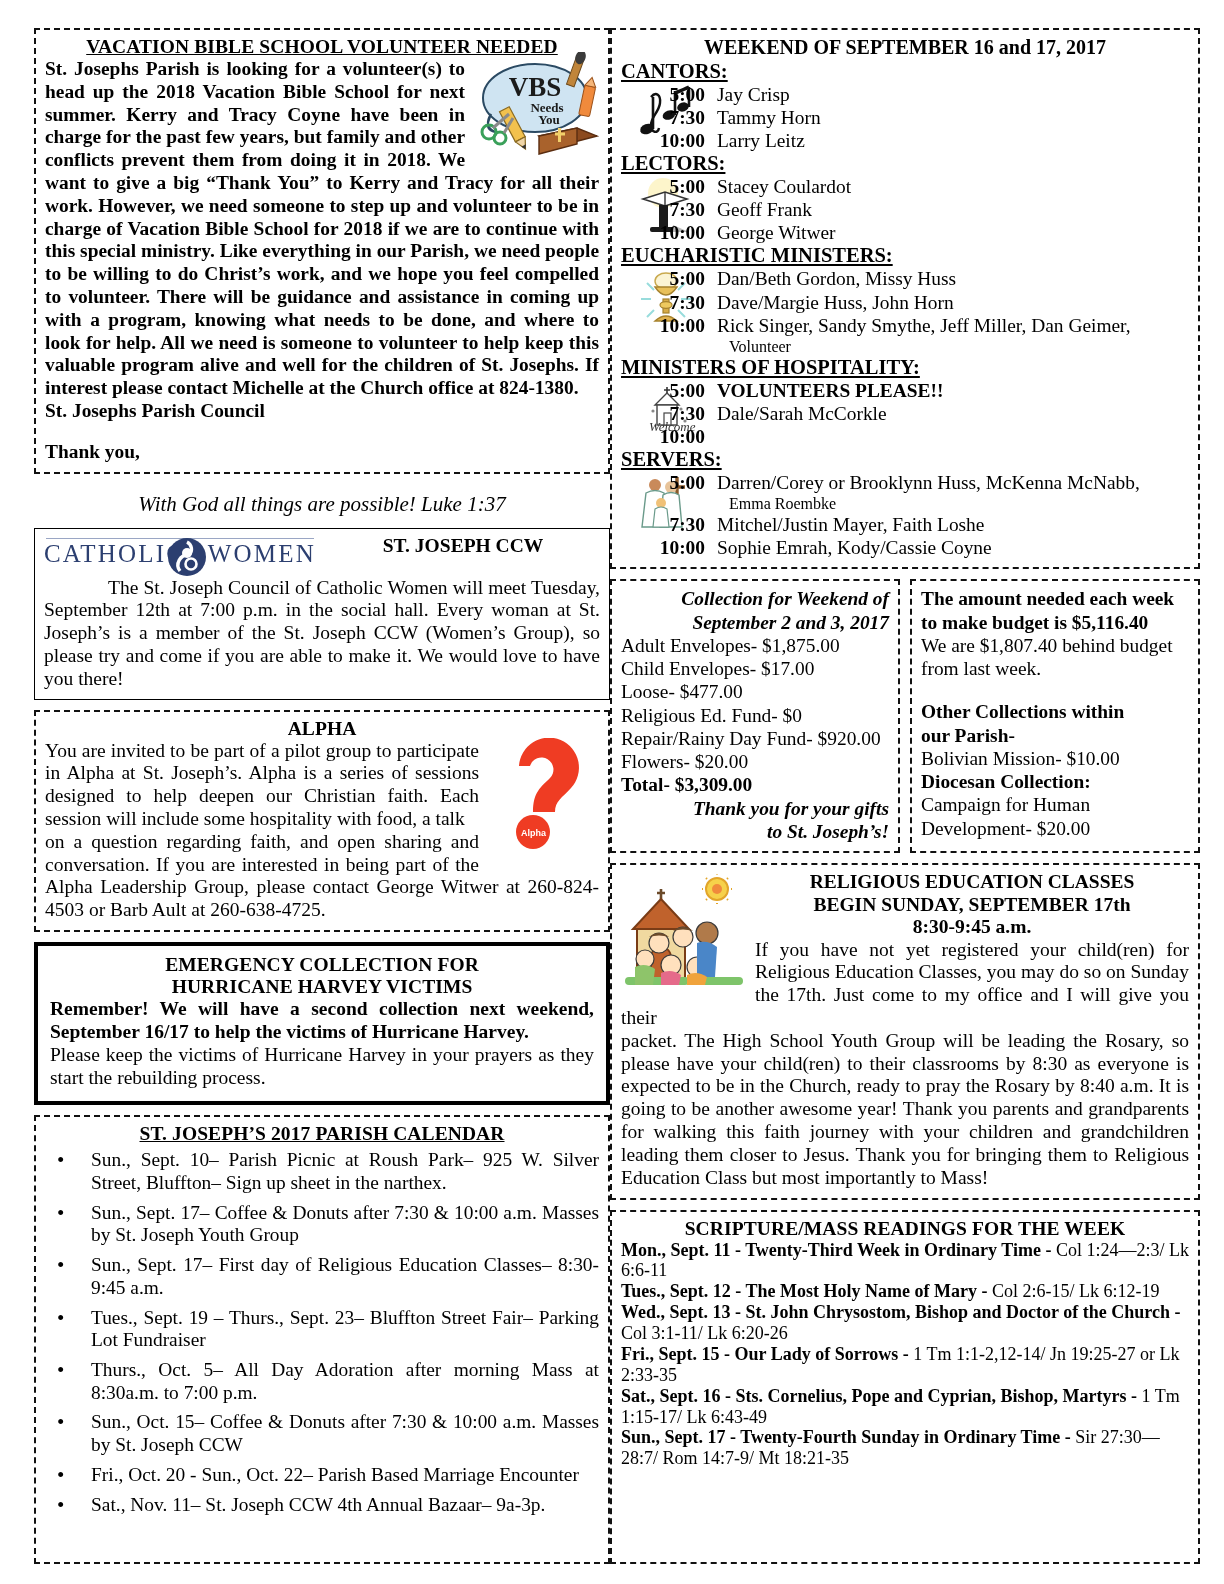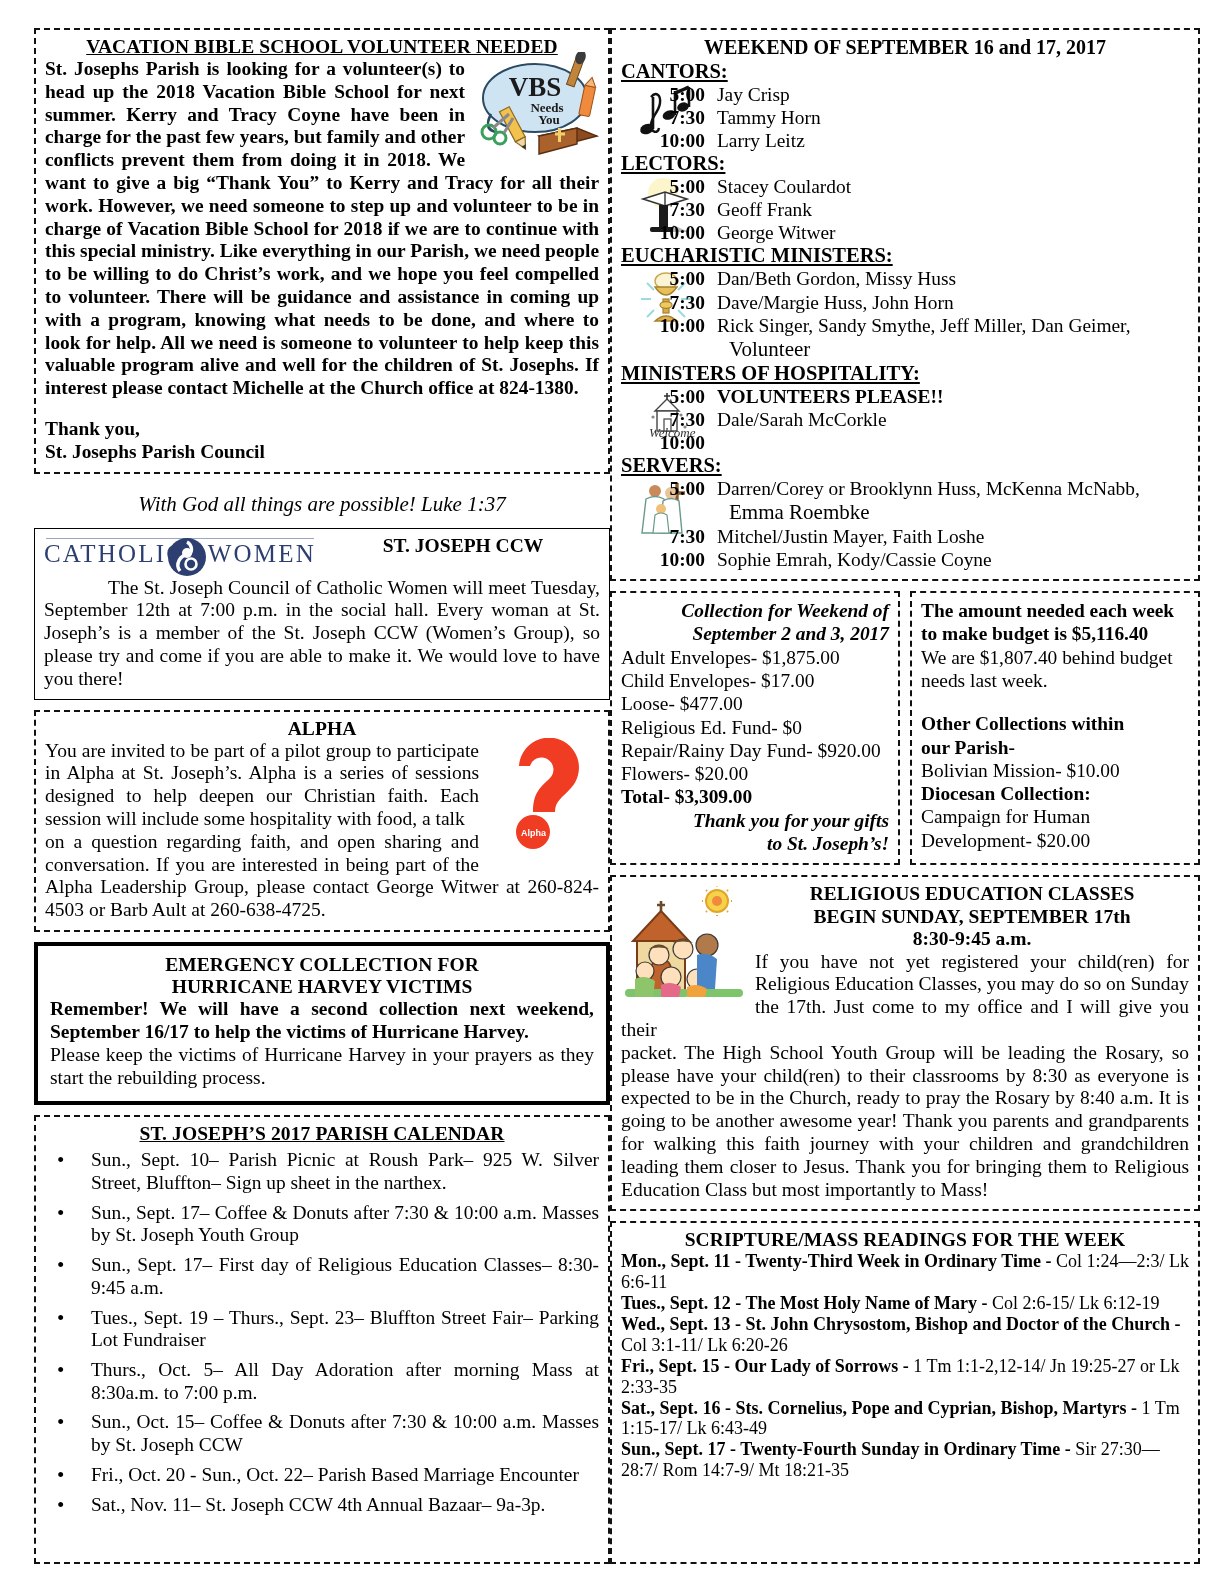--- a/index.html
+++ b/index.html
@@ -74,21 +74,21 @@
     content:"\2022"; position:absolute; left:12px; top:-1px; font-size:21px;
   }
 
   
   .min-title { font-weight:bold; font-size:20px; text-align:center; margin-bottom:1px; }
   .min-group { font-weight:bold; font-size:20.5px; text-decoration:underline; }
   .min-rows { position:relative; padding-left:0; }
   .min-row { display:flex; font-size:19.4px; line-height:1.19; }
   .min-time { font-weight:bold; width:96px; text-align:right; padding-right:12px; flex:0 0 96px; box-sizing:border-box; }
   .min-names { flex:1 1 auto; }
-  .min-cont { padding-left:108px; font-size:21px; line-height:1.19; }
+  .min-cont { padding-left:108px; font-size:16px; line-height:1.19; }
   .min-block { position:relative; }
   .min-icon { position:absolute; left:12px; top:2px; width:66px; height:62px; }
 
   
   .two-up { display:flex; gap:10px; margin-bottom:10px; }
   .two-up > div { flex:1 1 0; }
   .coll-line { font-size:19.4px; line-height:1.2; }
   .coll-head { font-weight:bold; font-style:italic; text-align:right; font-size:19.4px; line-height:1.2; }
 
   
@@ -139,22 +139,22 @@
             </g>
             <g>
               <path d="M66 84 l38 -8 l20 8 l-38 10z" fill="#8c4a1e" stroke="#5a2d10" stroke-width="1.4"></path>
               <path d="M66 84 l38 -8 l0 16 l-38 10z" fill="#a9622c" stroke="#5a2d10" stroke-width="1.4"></path>
               <path d="M82 82 h10 M86.5 76 v14" stroke="#f2d06b" stroke-width="3"></path>
             </g>
           </svg>
         </span>
         <div class="vbs-text">St. Josephs Parish is looking for a volunteer(s) to head up the 2018 Vacation Bible School for next summer.  Kerry and Tracy Coyne have been in charge for the past few years, but family and other conflicts prevent them from doing it in 2018.  We want to give a big “Thank You” to Kerry and Tracy for all their work.  However, we need someone to step up and volunteer to be in charge of Vacation Bible School for 2018 if we are to continue with this special ministry.  Like everything in our Parish, we need people to be willing to do Christ’s work, and we hope you feel compelled to volunteer.  There will be guidance and assistance in coming up with a program, knowing what needs to be done, and where to look for help.  All we need is someone to volunteer to help keep this valuable program alive and well for the children of St. Josephs.  If interest please contact Michelle at the Church office at 824-1380.</div>
       </div>
+      <div class="vbs-text">St. Josephs Parish Council</div>
       <div class="vbs-text" style="margin-top:18px;">Thank you,</div>
-      <div class="vbs-text">St. Josephs Parish Council</div>
     </div>
 
     <div class="verse">With God all things are possible!  Luke 1:37</div>
 
     <div class="plainbox">
       <div style="overflow:hidden;">
         <div class="ccw-logo">
           <div class="ccw-rule"></div>
           <div class="ccw-word ccw-l">CATHOLIC</div>
           <div class="ccw-word ccw-r">WOMEN</div>
@@ -378,21 +378,21 @@
         <div class="coll-line">Repair/Rainy Day Fund- $920.00</div>
         <div class="coll-line">Flowers- $20.00</div>
         <div class="coll-line bold">Total- $3,309.00</div>
         <div class="coll-head" style="padding-left:22px;">Thank you for your gifts</div>
         <div class="coll-head" style="padding-left:52px;">to St. Joseph’s!</div>
       </div>
       <div class="dashbox" style="margin-bottom:0;">
         <div class="coll-line bold ctr">The amount needed each week</div>
         <div class="coll-line bold ctr">to make budget is $5,116.40</div>
         <div class="coll-line ctr">We are $1,807.40 behind budget</div>
-        <div class="coll-line ctr">needs last week.</div>
+        <div class="coll-line ctr">from last week.</div>
         <div style="height:20px;"></div>
         <div class="coll-line bold ctr">Other Collections within</div>
         <div class="coll-line bold ctr">our Parish-</div>
         <div class="coll-line ctr">Bolivian Mission- $10.00</div>
         <div class="coll-line bold ctr">Diocesan Collection:</div>
         <div class="coll-line ctr">Campaign for Human Development- $20.00</div>
       </div>
     </div>
 
     <div class="dashbox">

